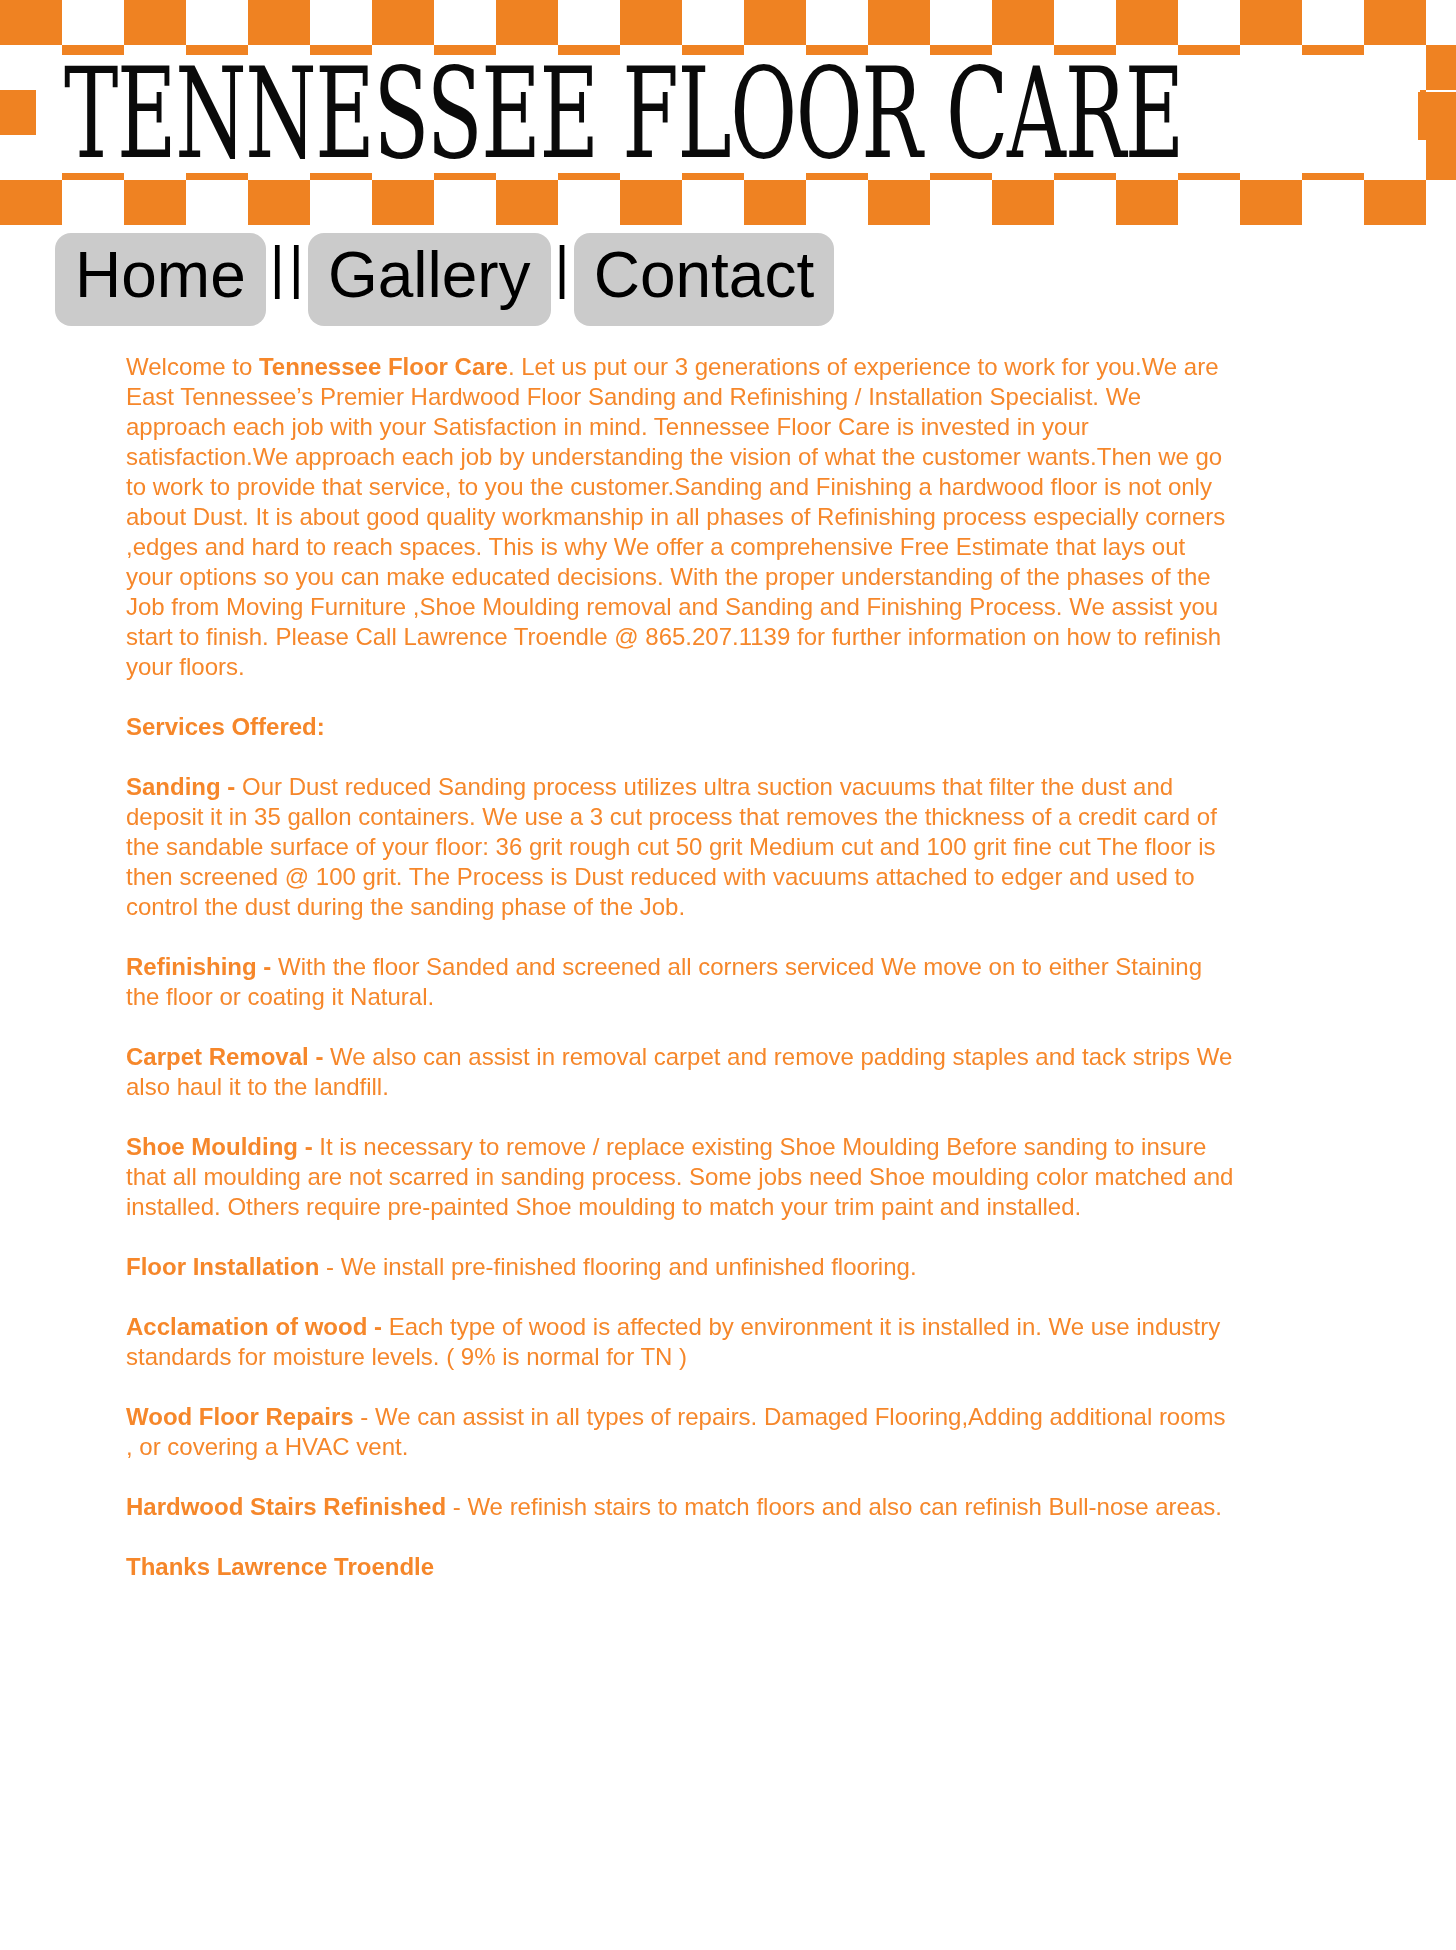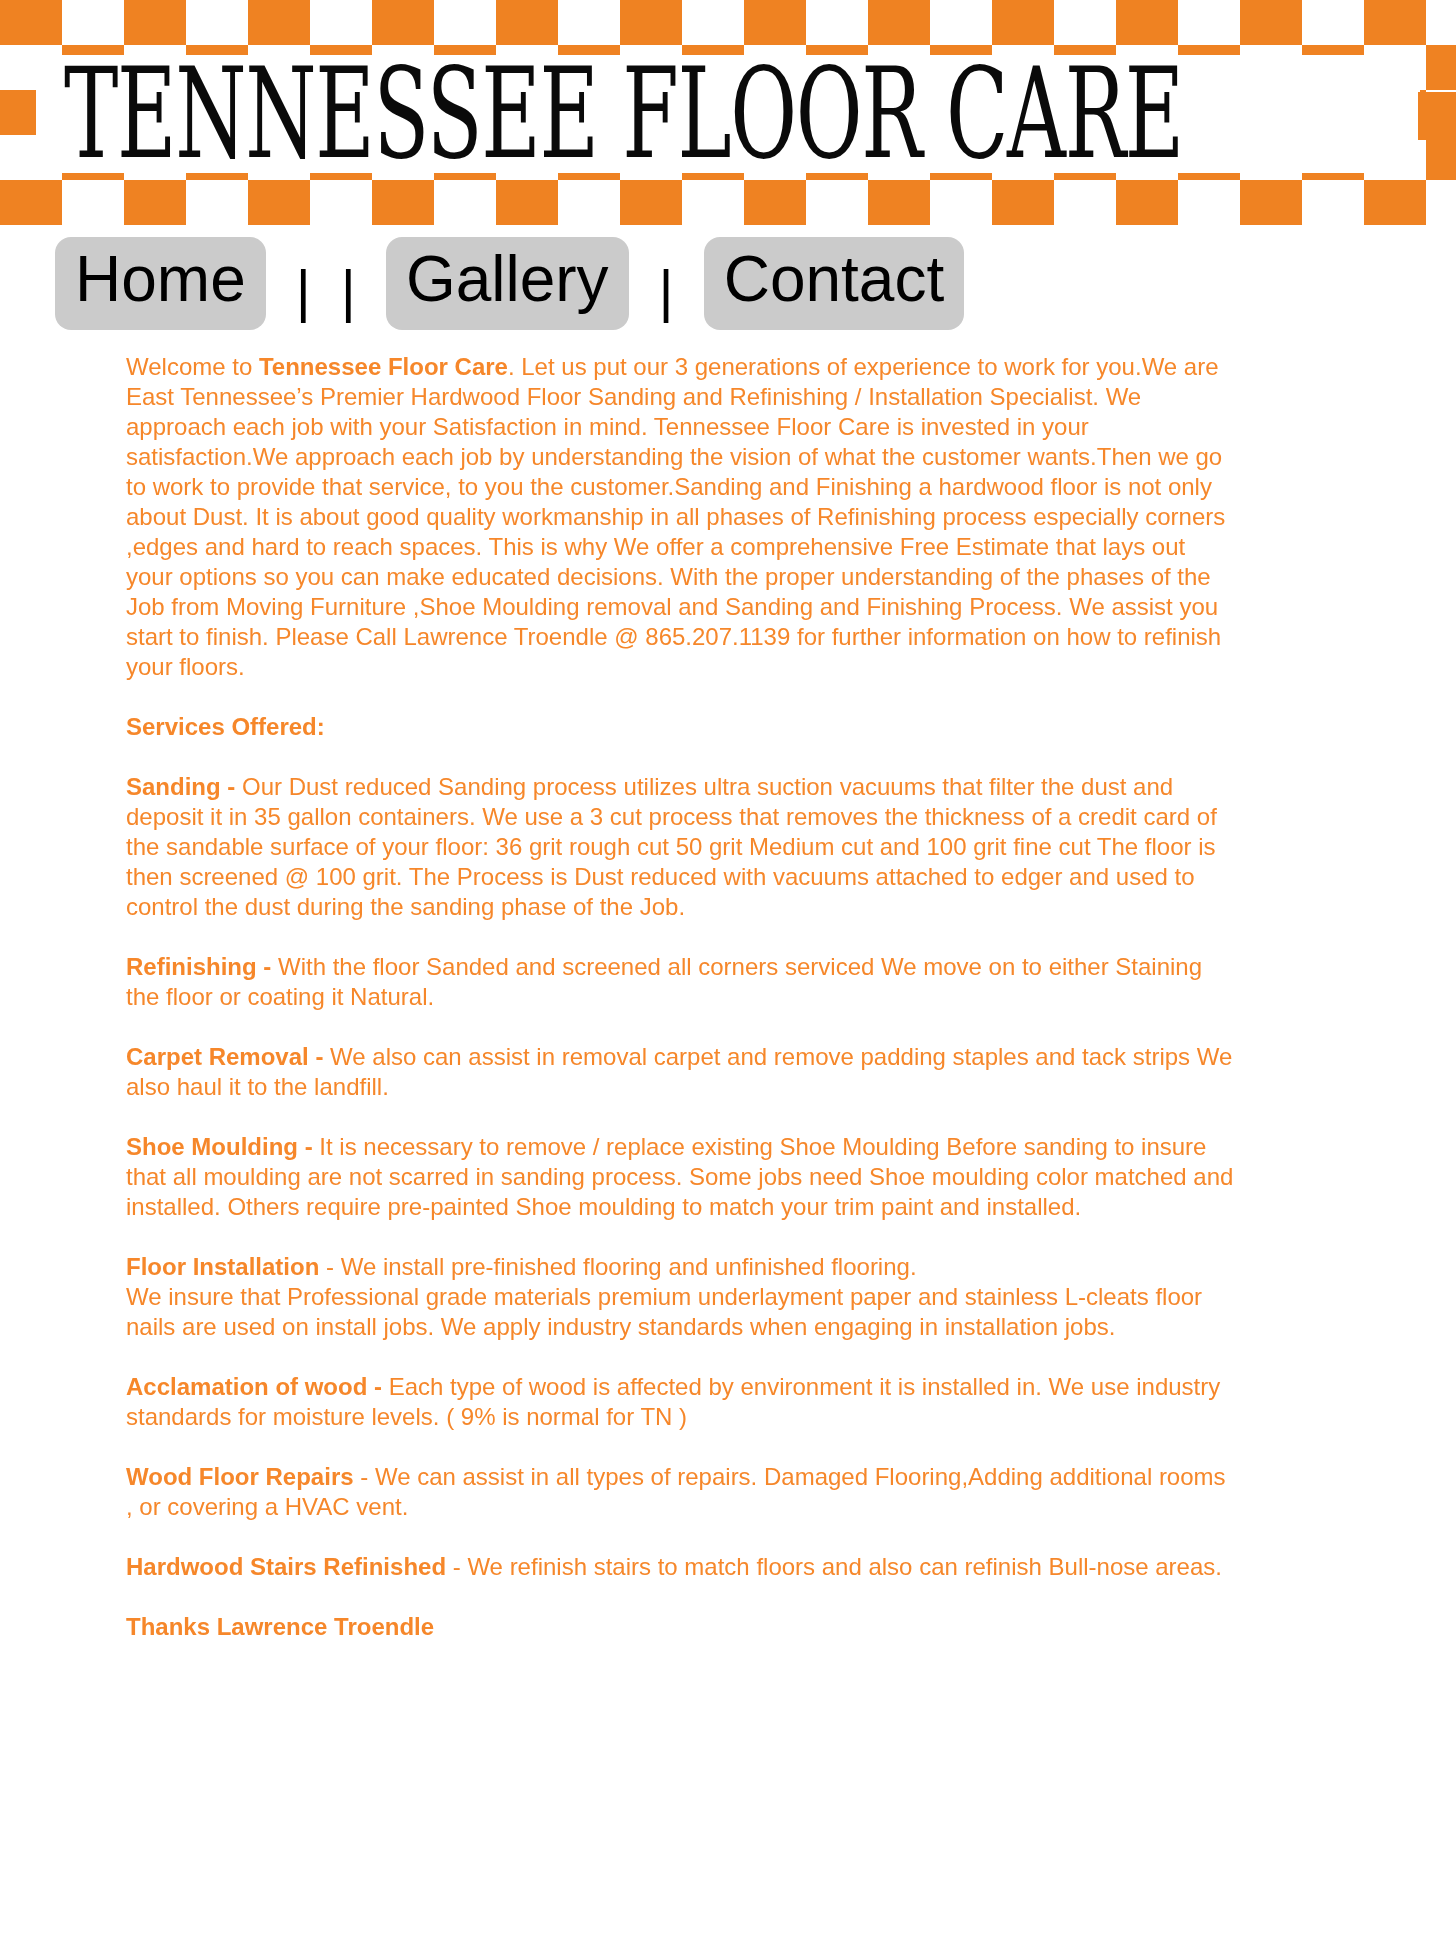--- a/index.html
+++ b/index.html
@@ -45,22 +45,22 @@
   }
   .edge-square{
     position:absolute;
     right:0; top:92px;
     width:38px; height:48px;
     background:var(--orange);
   }
   
   .navbar{
     display:flex;
-    align-items:flex-end;
-    gap:30px;
+    align-items:flex-start;
+    gap:4px;
     margin:8px 0 0 55px;
     height:97px;
   }
   .nav-item{
     background:var(--nav-bg);
     border-radius:16px;
     padding:4px 20px 12px 20px;
     font-size:64px;
     line-height:1.2;
     color:#000;
@@ -104,18 +104,18 @@
   <button class="nav-item">Contact</button>
 </nav>
 
 <div class="main">
     <p><span>Welcome to </span><span class="b">Tennessee Floor Care</span><span>. Let us put our 3 generations of experience to work for you.We are East Tennessee’s Premier Hardwood Floor Sanding and Refinishing / Installation Specialist. We approach each job with your Satisfaction in mind. Tennessee Floor Care is invested in your satisfaction.We approach each job by understanding the vision of what the customer wants.Then we go to work to provide that service, to you the customer.Sanding and Finishing a hardwood floor is not only about Dust. It is about good quality workmanship in all phases of Refinishing process especially corners ,edges and hard to reach spaces. This is why We offer a comprehensive Free Estimate that lays out your options so you can make educated decisions. With the proper understanding of the phases of the Job from Moving Furniture ,Shoe Moulding removal and Sanding and Finishing Process. We assist you start to finish. Please Call Lawrence Troendle @ 865.207.1139 for further information on how to refinish your floors.</span></p>
     <p><span class="b">Services Offered:</span></p>
     <p><span class="b">Sanding - </span><span> Our Dust reduced Sanding process utilizes ultra suction vacuums that filter the dust and deposit it in 35 gallon containers. We use a 3 cut process that removes the thickness of a credit card of the sandable surface of your floor:  36 grit rough cut  50 grit Medium cut and 100 grit fine cut The floor is then screened @ 100 grit. The Process is Dust reduced with vacuums attached to edger and used to control the dust during the sanding phase of the Job.</span></p>
     <p><span class="b">Refinishing - </span><span> With the floor Sanded and screened all corners serviced We move on to either Staining the floor or coating it Natural.</span></p>
     <p><span class="b">Carpet Removal - </span><span>We also can assist in removal carpet and remove padding staples and tack strips We also haul it to the landfill.</span></p>
     <p><span class="b">Shoe Moulding - </span><span>It is necessary to remove / replace existing Shoe Moulding Before sanding to insure that all moulding are not scarred in sanding process. Some jobs need Shoe moulding color matched and installed. Others require pre-painted Shoe moulding to match your trim paint and installed.</span></p>
-    <p><span class="b">Floor Installation</span><span> - We install pre-finished flooring and unfinished flooring.</span><br><span>We insure that Professional grade materials premium underlayment paper and stainless L-cleats floor nails are used on install jobs. We apply industry standards when engaging in installation jobs.</span></p>
+    <p><span class="b">Floor Installation</span><span> - We install pre-finished flooring and unfinished flooring.</span><br></p>
     <p><span class="b">Acclamation of wood - </span><span>Each type of wood is affected by environment it is installed in. We use industry standards for moisture levels.  (  9% is normal for TN )</span></p>
     <p><span class="b">Wood Floor Repairs</span><span> - We can assist in all types of repairs. Damaged Flooring,Adding additional rooms , or covering a HVAC vent.</span></p>
     <p><span class="b">Hardwood Stairs Refinished</span><span> -  We refinish stairs to match floors and also can refinish Bull-nose areas.</span></p>
     <p><span class="b">Thanks Lawrence Troendle</span></p>
   </div>
 
 </body></html>

